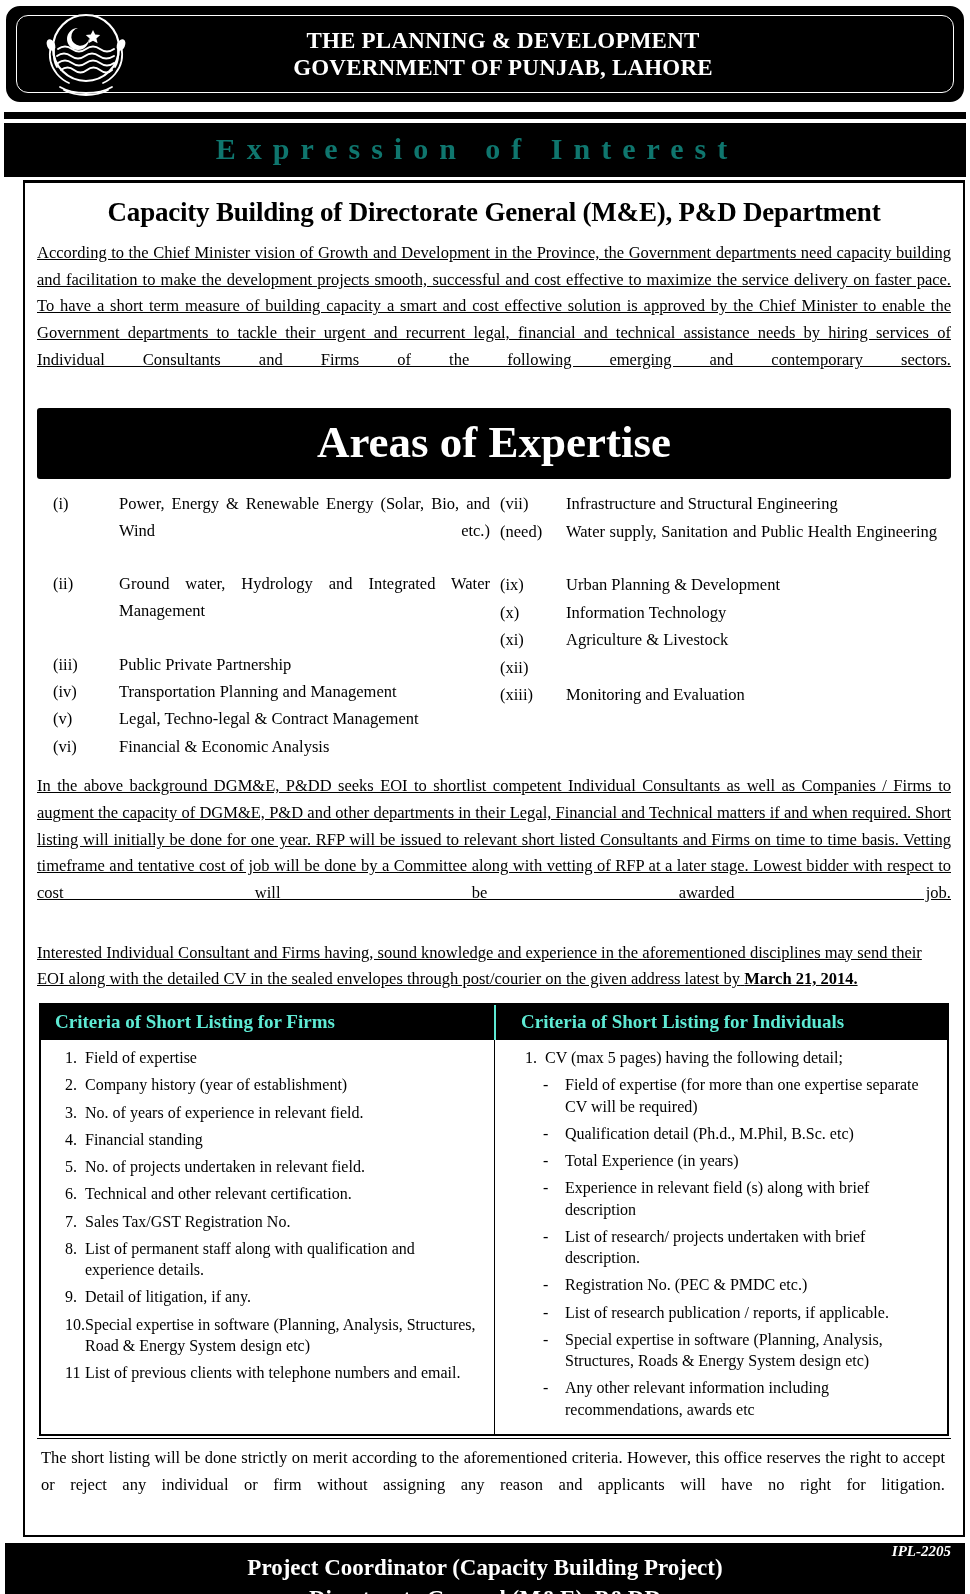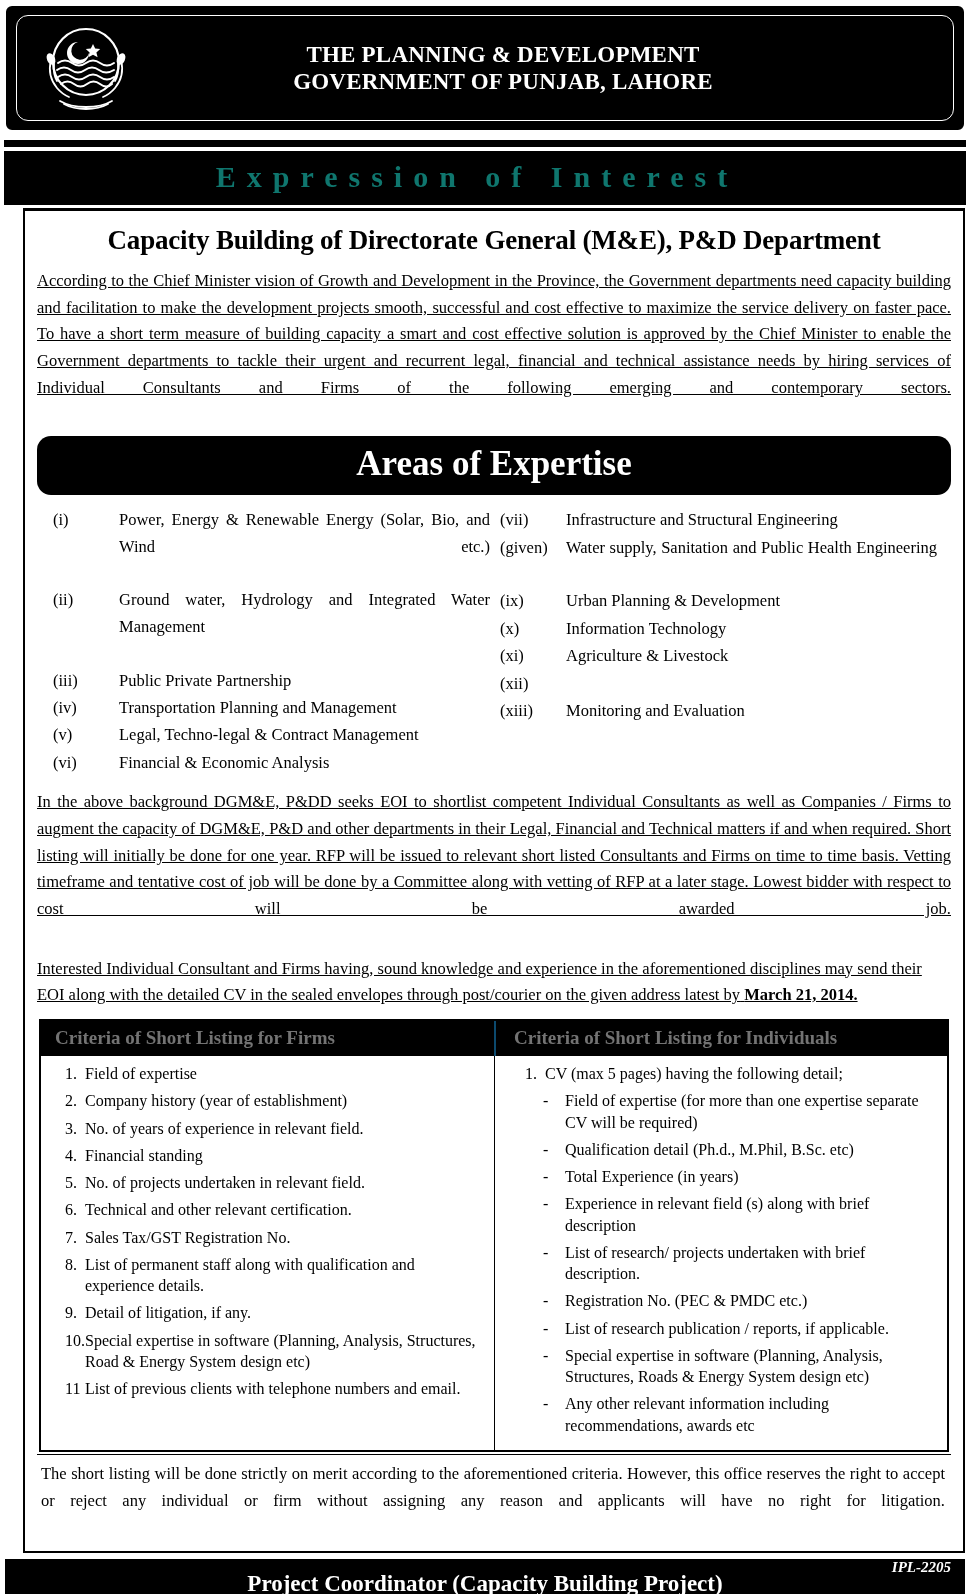--- a/index.html
+++ b/index.html
@@ -18,23 +18,23 @@
     background: #ffffff;
     overflow: hidden;
     box-sizing: border-box;
     padding: 0;
   }
 
   
   .header-band {
     position: relative;
     margin: 6px 6px 0 6px;
-    height: 124px;
-    background: #000000;
-    border-radius: 6px;
+    height: 96px;
+    background: #000000;
+    border-radius: 14px;
     display: flex;
     align-items: center;
     box-sizing: border-box;
     border: 2px solid #000;
   }
   .header-inner-frame {
     position: absolute;
     left: 8px; right: 8px; top: 7px; bottom: 7px;
     border: 1.5px solid #ffffff;
     border-radius: 12px;
@@ -109,24 +109,24 @@
   p.para::after { content: ""; display: inline-block; width: 100%; }
   p.para.nojust { text-align: left; }
   p.para.nojust::after { content: none; }
 
   
   .aoe-banner {
     background: #000000;
     color: #ffffff;
     text-align: center;
     font-weight: bold;
-    font-size: 35px;
+    font-size: 45px;
     padding: 8px 0 11px 0;
     margin: 8px 0 12px 0;
-    border-radius: 14px;
+    border-radius: 3px;
   }
 
   
   .expertise {
     display: flex;
     gap: 10px;
     margin: 0 0 12px 0;
     padding: 0 14px 0 16px;
   }
   .expertise .col { flex: 1 1 50%; }
@@ -149,30 +149,30 @@
 
   
   .criteria {
     margin: 10px 2px 0 2px;
     border: 2px solid #000000;
     box-sizing: border-box;
   }
   .criteria-head {
     display: flex;
     background: #000000;
-    color: #737373;
+    color: #5eead4;
   }
   .criteria-head .ch {
     flex: 1 1 50%;
     font-weight: bold;
     font-size: 19px;
     padding: 6px 0 7px 14px;
     box-sizing: border-box;
   }
-  .criteria-head .ch.right { border-left: 2px solid #0c4a6e; padding-left: 18px; }
+  .criteria-head .ch.right { border-left: 2px solid #5eead4; padding-left: 25px; }
   .criteria-body {
     display: flex;
     align-items: stretch;
   }
   .criteria-body .cb {
     flex: 1 1 50%;
     box-sizing: border-box;
     padding: 7px 10px 8px 8px;
   }
   .criteria-body .cb.right {
@@ -311,21 +311,21 @@
           <span class="exp-num">(vi)</span>
           <span class="exp-text">Financial &amp; Economic Analysis</span>
         </div>
       </div>
       <div class="col">
         <div class="exp-item">
           <span class="exp-num">(vii)</span>
           <span class="exp-text">Infrastructure and Structural Engineering</span>
         </div>
         <div class="exp-item">
-          <span class="exp-num">(given)</span>
+          <span class="exp-num">(need)</span>
           <span class="exp-text just">Water supply, Sanitation and Public Health Engineering</span>
         </div>
         <div class="exp-item">
           <span class="exp-num">(ix)</span>
           <span class="exp-text">Urban Planning &amp; Development</span>
         </div>
         <div class="exp-item">
           <span class="exp-num">(x)</span>
           <span class="exp-text">Information Technology</span>
         </div>

